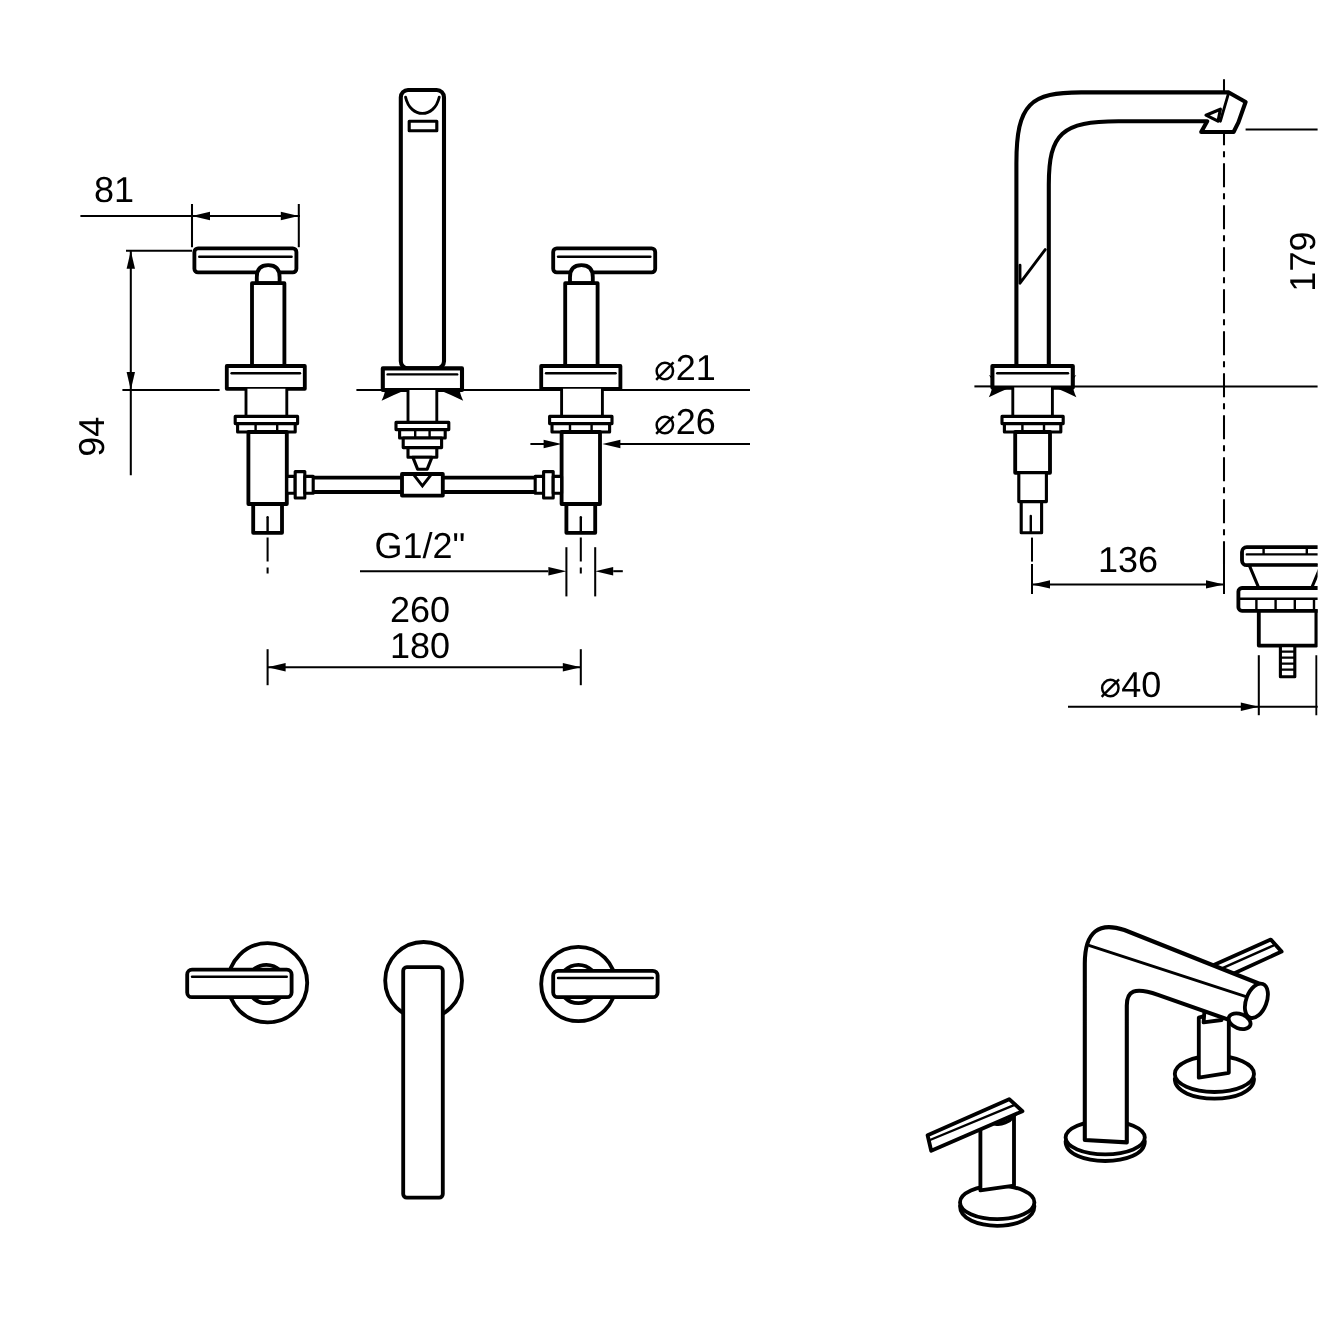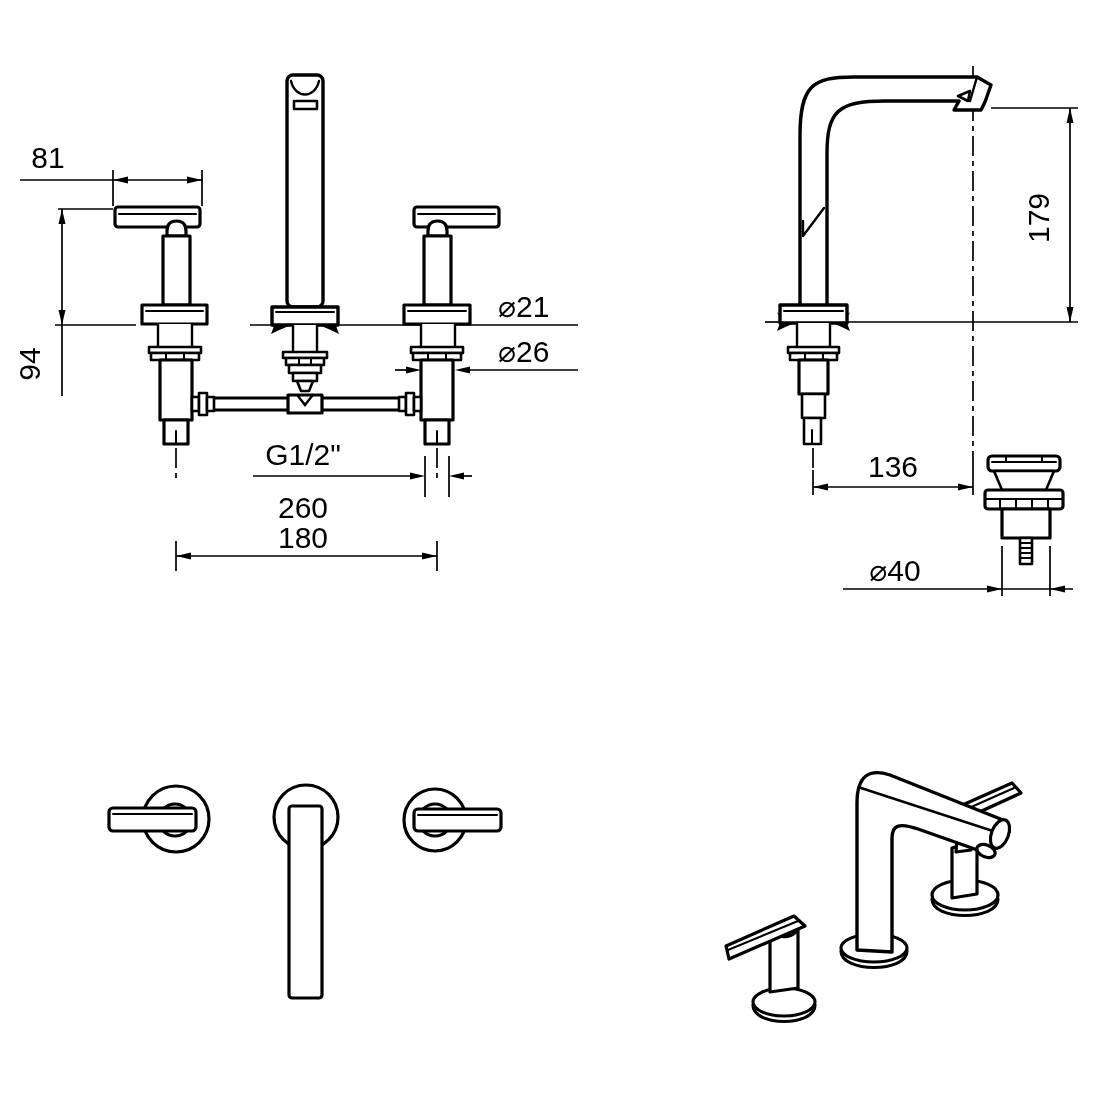--- a/index.html
+++ b/index.html
@@ -1,17 +1,17 @@
 <!DOCTYPE html>
 <html style="--line: #000000; --bg: #ffffff;"><head>
 <meta charset="utf-8">
 <style>
   :root { --line:#000000; --bg:#ffffff; }
   html,body { margin:0; padding:0; background:var(--bg,#fff); }
-  .stage { width:933px; height:1098px; background:var(--bg,#fff); position:relative; }
+  .stage { width:933px; height:1098px; background:var(--bg,#fff); position:relative;margin-left:47px; }
   svg { display:block; }
   
   .ol   { fill:var(--bg,#fff); stroke:var(--line,#000); stroke-width:3.2; stroke-linejoin:round; stroke-linecap:round; }
   .olt  { fill:var(--bg,#fff); stroke:var(--line,#000); stroke-width:3.4; stroke-linejoin:round; stroke-linecap:round; }
   .olm  { fill:var(--bg,#fff); stroke:var(--line,#000); stroke-width:2.6; stroke-linejoin:round; }
   .oln  { fill:none; stroke:var(--line,#000); stroke-width:3.2; stroke-linejoin:round; stroke-linecap:round; }
   .det  { fill:none; stroke:var(--line,#000); stroke-width:2; stroke-linecap:round; }
   .det2 { fill:none; stroke:var(--line,#000); stroke-width:2.4; stroke-linecap:round; }
   .fillw{ fill:var(--bg,#fff); stroke:none; }
   

